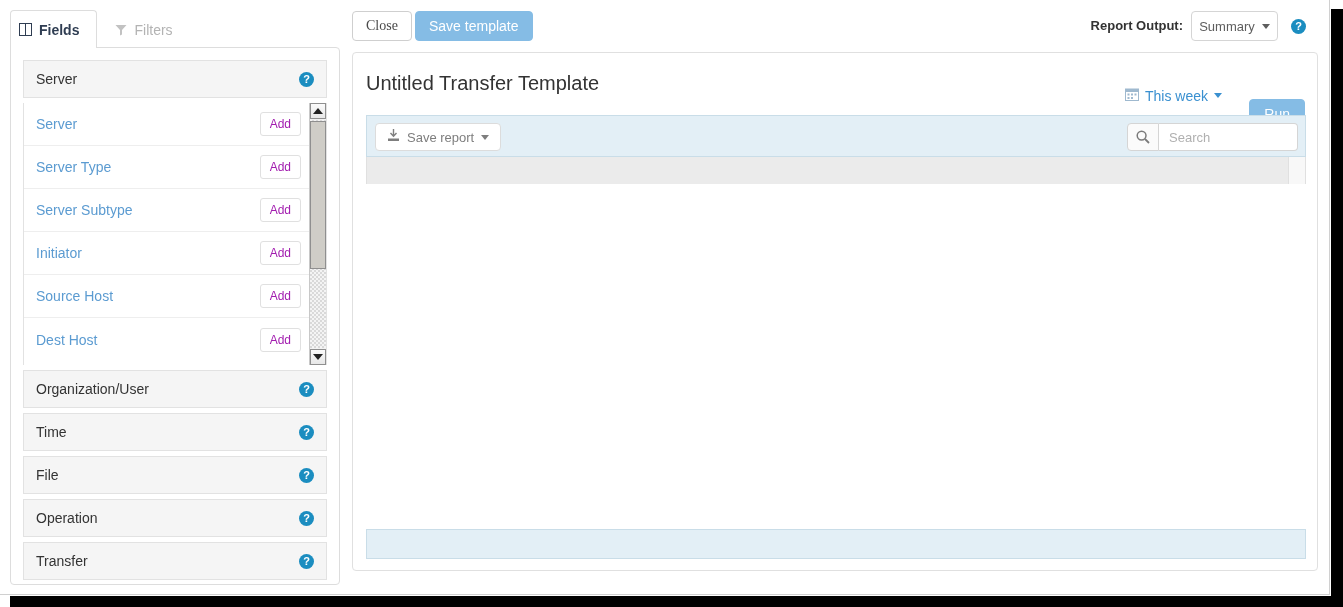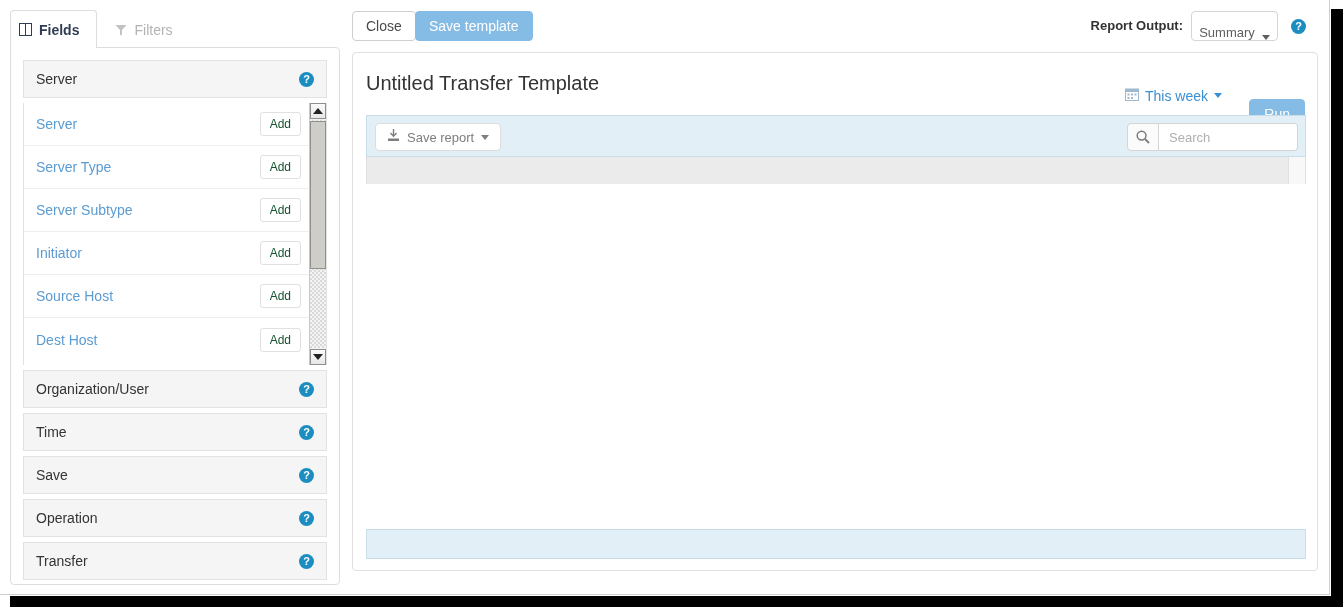--- a/index.html
+++ b/index.html
@@ -123,21 +123,21 @@
     flex: 1;
     font-size: 14px;
     color: #5b9bd1;
     cursor: pointer;
   }
   .add-btn {
     margin-right: 8px;
     height: 24px;
     padding: 0 9px;
     font-size: 12px;
-    color: #14532d;
+    color: #a21caf;
     background: #ffffff;
     border: 1px solid #e0e0e0;
     border-radius: 3px;
     cursor: pointer;
     font-family: "Liberation Sans", sans-serif;
   }
 
   
   #fl-scroll {
     position: absolute;
@@ -203,38 +203,39 @@
     border-radius: 4px;
     cursor: pointer;
     height: 30px;
     padding: 0 13px;
   }
   #close-btn {
     position: absolute; left: 0; top: 3px;
     background: #ffffff;
     border: 1px solid #cfcfcf;
     color: #4a4a4a;
+    font-family: Liberation Serif, serif;
   }
   #save-template-btn {
     position: absolute; left: 63px; top: 3px;
     background: #85bce5;
     border: 1px solid #85bce5;
     color: #ffffff;
   }
   #report-output-label {
     position: absolute; right: 135px; top: 10px;
     font-size: 13px; font-weight: bold; color: #333333;
   }
   #report-output-select {
     position: absolute; right: 40px; top: 3px;
     width: 87px; height: 30px;
     background: #ffffff;
     border: 1px solid #d5d5d5;
     border-radius: 4px;
-    display: flex; align-items: flex-end; justify-content: center;
+    display: flex; align-items: center; justify-content: center;
     gap: 7px;
     font-size: 13px; color: #5e5e5e;
     cursor: pointer;
   }
   .caret {
     width: 0; height: 0;
     border-left: 4px solid transparent;
     border-right: 4px solid transparent;
     border-top: 5px solid currentColor;
   }
@@ -428,21 +429,21 @@
         <span class="acc-title">Organization/User</span>
         <span class="help-icon">?</span>
       </div>
 
       <div class="acc-header">
         <span class="acc-title">Time</span>
         <span class="help-icon">?</span>
       </div>
 
       <div class="acc-header">
-        <span class="acc-title">Save</span>
+        <span class="acc-title">File</span>
         <span class="help-icon">?</span>
       </div>
 
       <div class="acc-header">
         <span class="acc-title">Operation</span>
         <span class="help-icon">?</span>
       </div>
 
       <div class="acc-header">
         <span class="acc-title">Transfer</span>

